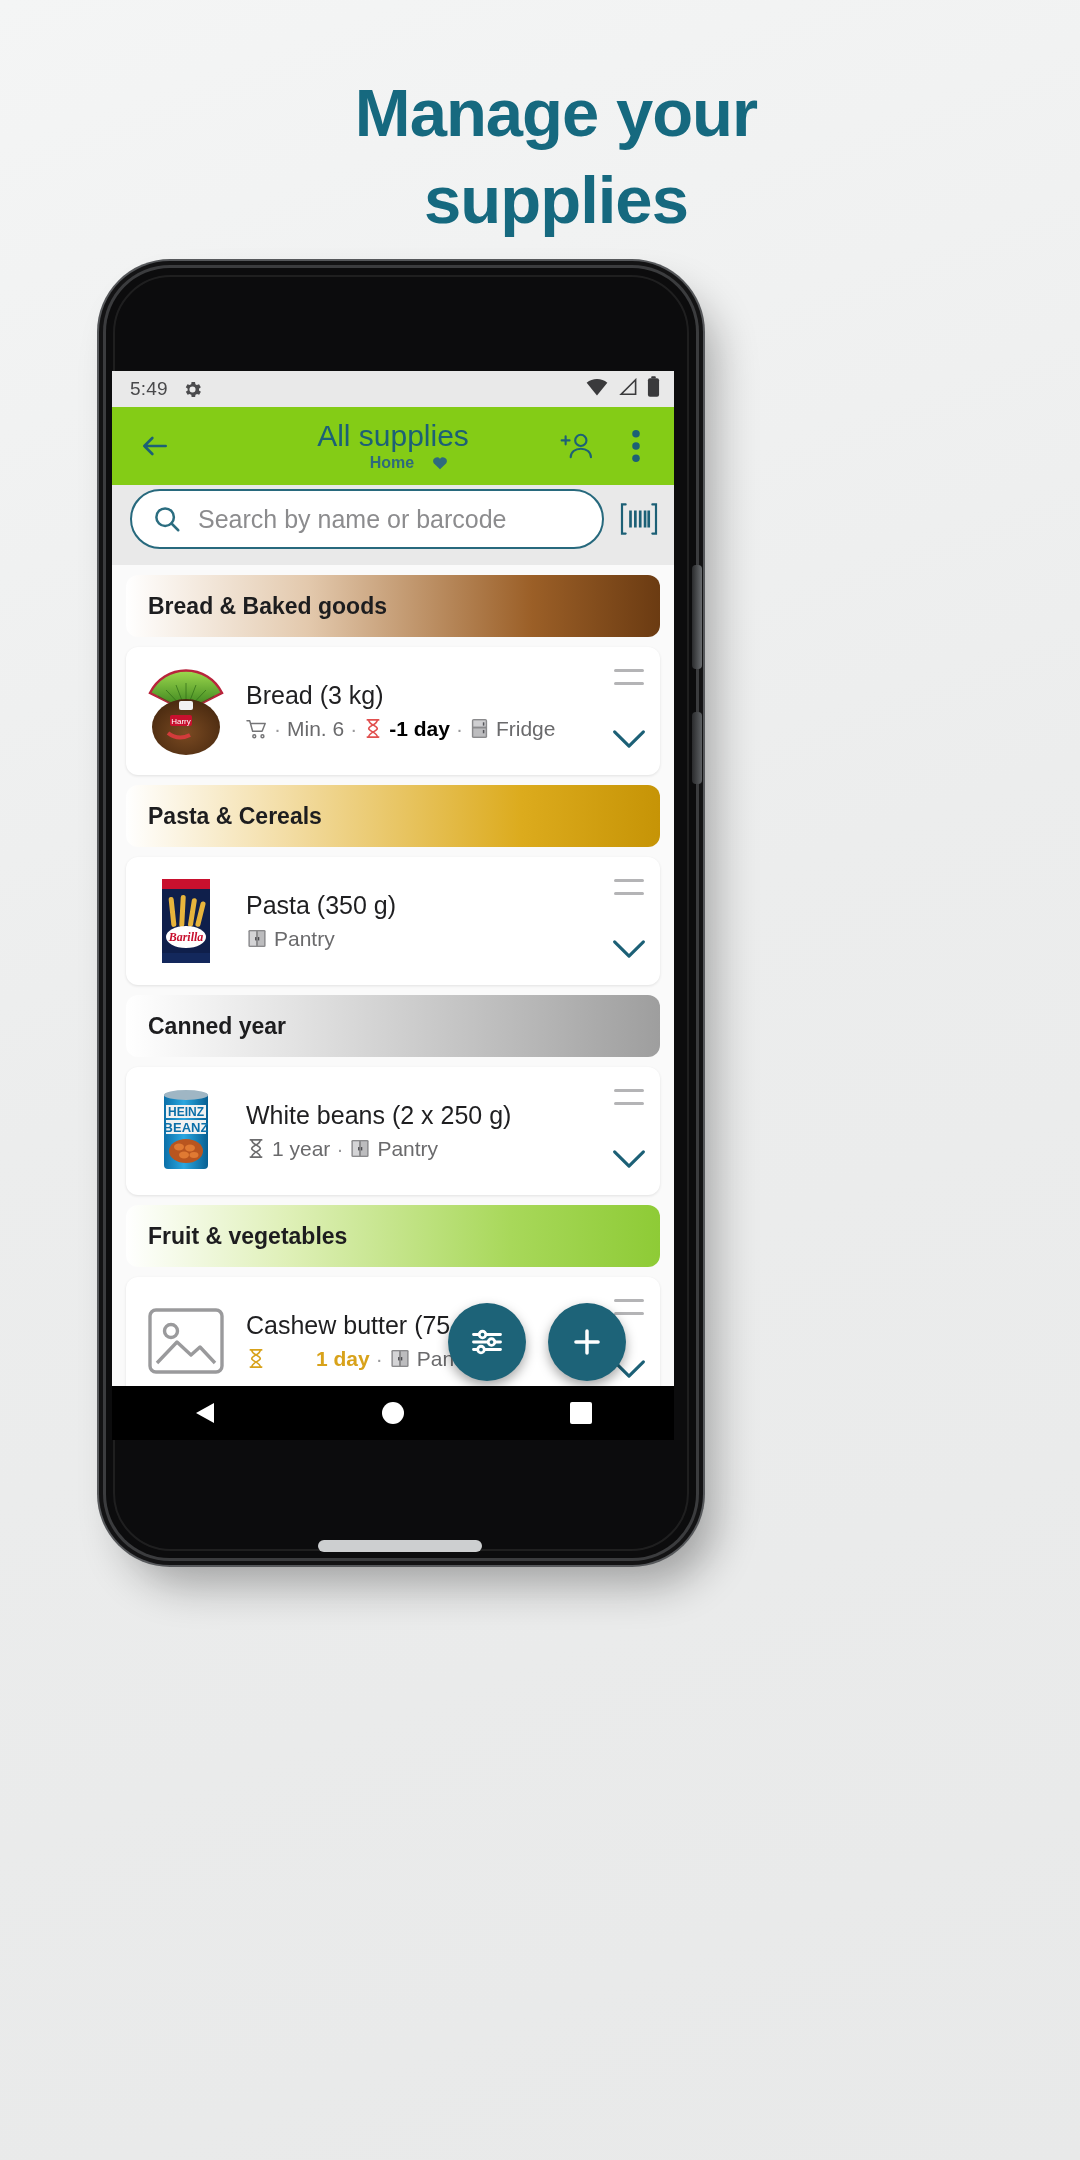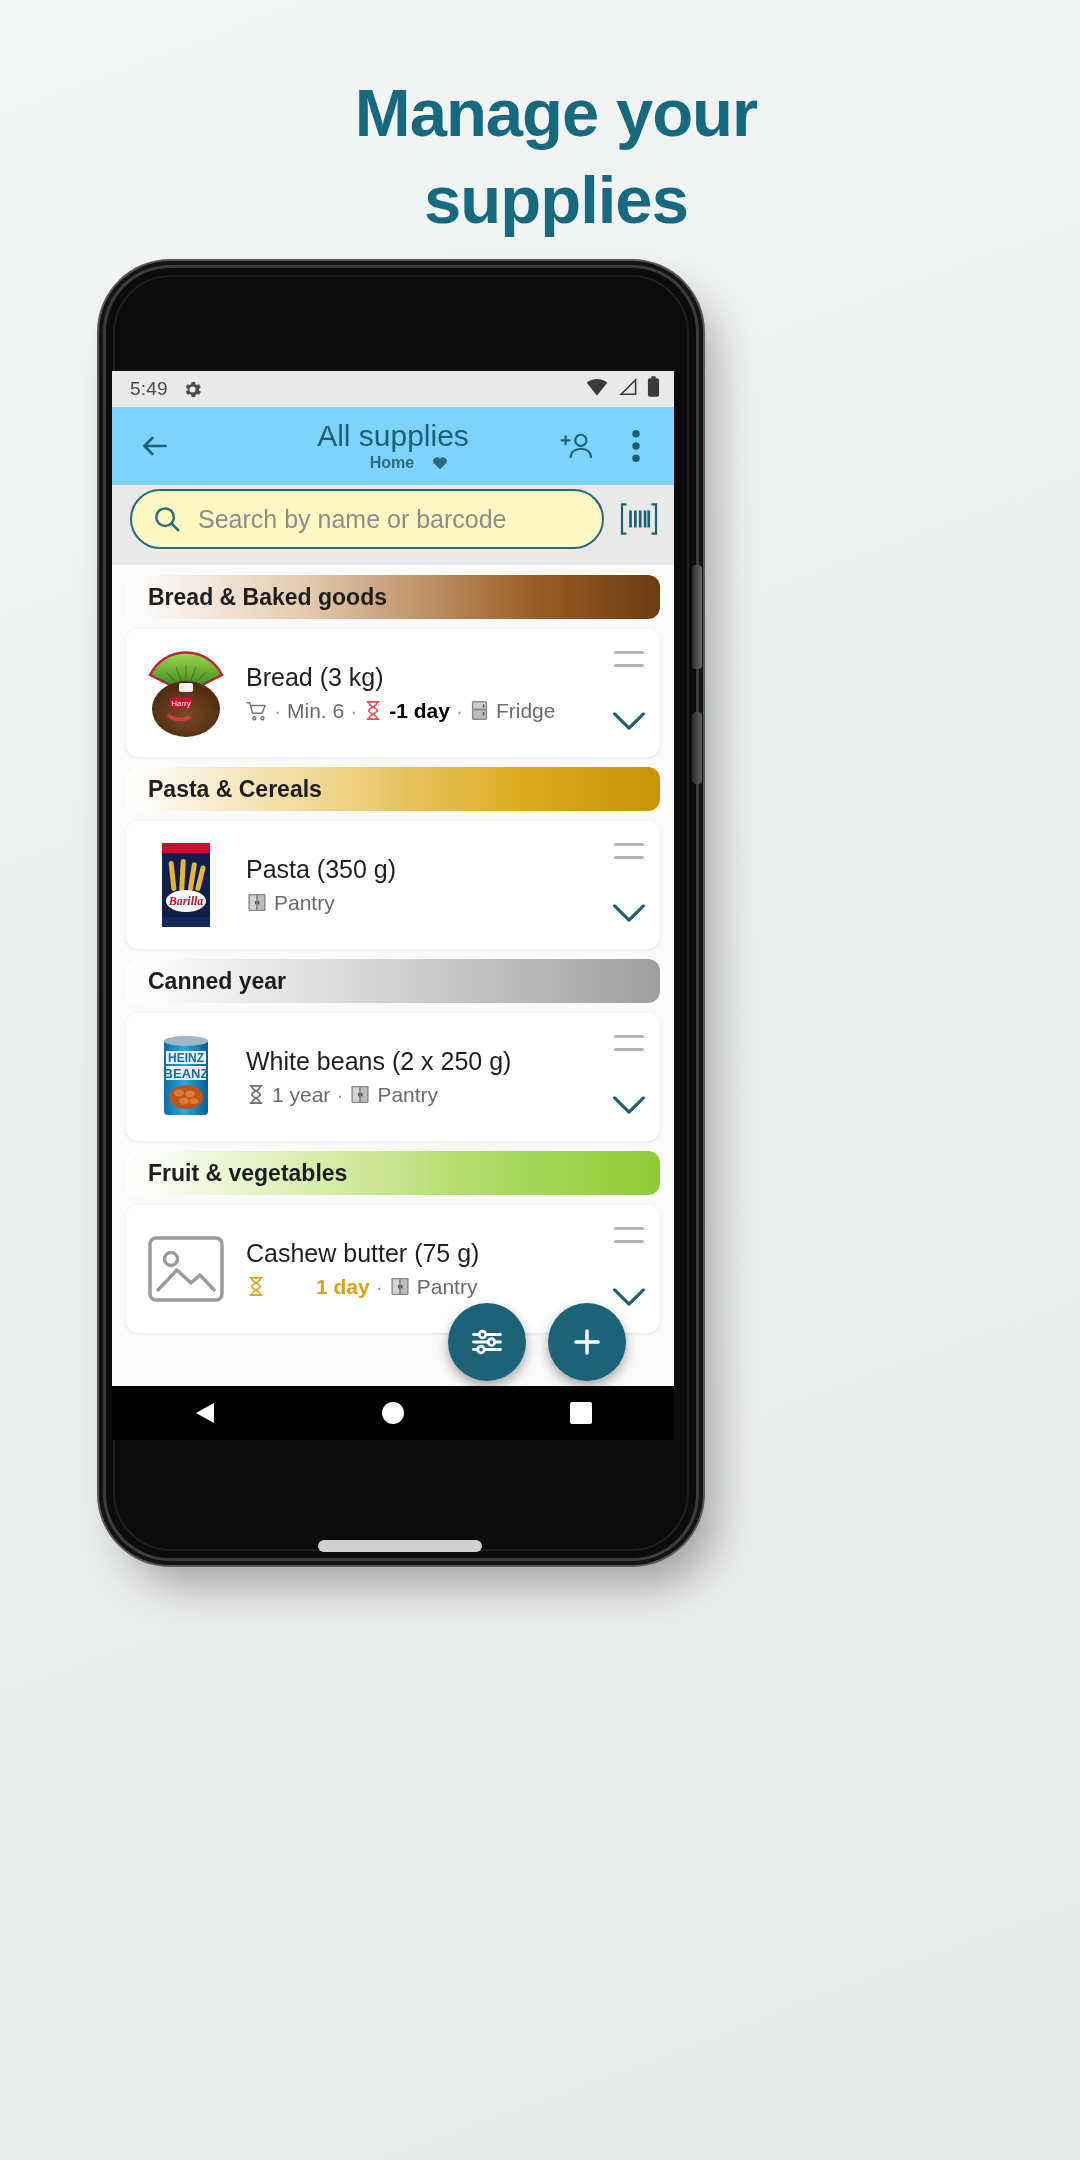--- a/index.html
+++ b/index.html
@@ -67,43 +67,43 @@
   .statusbar{
     height:36px;background:#e9e9e9;display:flex;align-items:center;
     padding:0 14px 0 18px;color:#49494b;font-size:19px;
   }
   .statusbar .time{letter-spacing:.2px;}
   .statusbar .gear{margin-left:14px;display:flex;align-items:center;}
   .statusbar .right{margin-left:auto;display:flex;align-items:center;gap:9px;}
 
   
   .appbar{
-    background:#7dd3fc;height:78px;display:flex;align-items:center;
+    background:#84cc16;height:78px;display:flex;align-items:center;
     padding:0 16px 0 20px;position:relative;
   }
   .appbar .back{width:46px;height:46px;display:flex;align-items:center;justify-content:center;}
   .titleblock{position:absolute;left:0;right:0;text-align:center;pointer-events:none;}
   .apptitle{color:#1c6076;font-size:30px;font-weight:500;line-height:1.06;}
   .appsub{color:#2e6a7d;font-size:16px;font-weight:bold;margin-top:2px;display:flex;justify-content:center;align-items:center;gap:18px;margin-left:32px;}
   .appbar .actions{margin-left:auto;display:flex;align-items:center;gap:14px;z-index:2;}
   .iconbtn{width:44px;height:44px;display:flex;align-items:center;justify-content:center;}
 
   
   .searchwrap{background:#e9e9e9;padding:4px 14px 16px 18px;display:flex;align-items:center;gap:14px;}
   .searchbox{
     flex:1;height:56px;border:2px solid #27697d;border-radius:30px;
-    display:flex;align-items:center;padding:0 20px;gap:16px;background:#fef9c3;
+    display:flex;align-items:center;padding:0 20px;gap:16px;background:#ffffff;
   }
   .searchbox .ph{color:#8c8c8e;font-size:25px;}
   .barcode{width:42px;height:42px;display:flex;align-items:center;justify-content:center;}
 
   
   .list{background:#fafafa;padding:0 0 0 0;}
   .cat{
-    margin:10px 14px 0 14px;height:44px;border-radius:12px;display:flex;align-items:center;
+    margin:10px 14px 0 14px;height:62px;border-radius:12px;display:flex;align-items:center;
     padding-left:22px;color:#1d1d1f;font-size:23px;font-weight:bold;
   }
   .cat-bread{background:linear-gradient(90deg,#ffffff 0%,#e3c9ad 34%,#9b5f27 76%,#6b3b12 100%);}
   .cat-pasta{background:linear-gradient(90deg,#ffffff 0%,#f3dda5 30%,#dcab1d 74%,#c69406 100%);}
   .cat-canned{background:linear-gradient(90deg,#ffffff 0%,#e2e2e2 32%,#b9b9b9 74%,#9e9e9e 100%);}
   .cat-fruit{background:linear-gradient(90deg,#ffffff 0%,#dff0b8 30%,#a8d85a 72%,#8ecb36 100%);}
 
   .card{
     margin:10px 14px 0 14px;background:#ffffff;border-radius:12px;
     display:flex;align-items:center;padding:12px 14px;min-height:104px;

